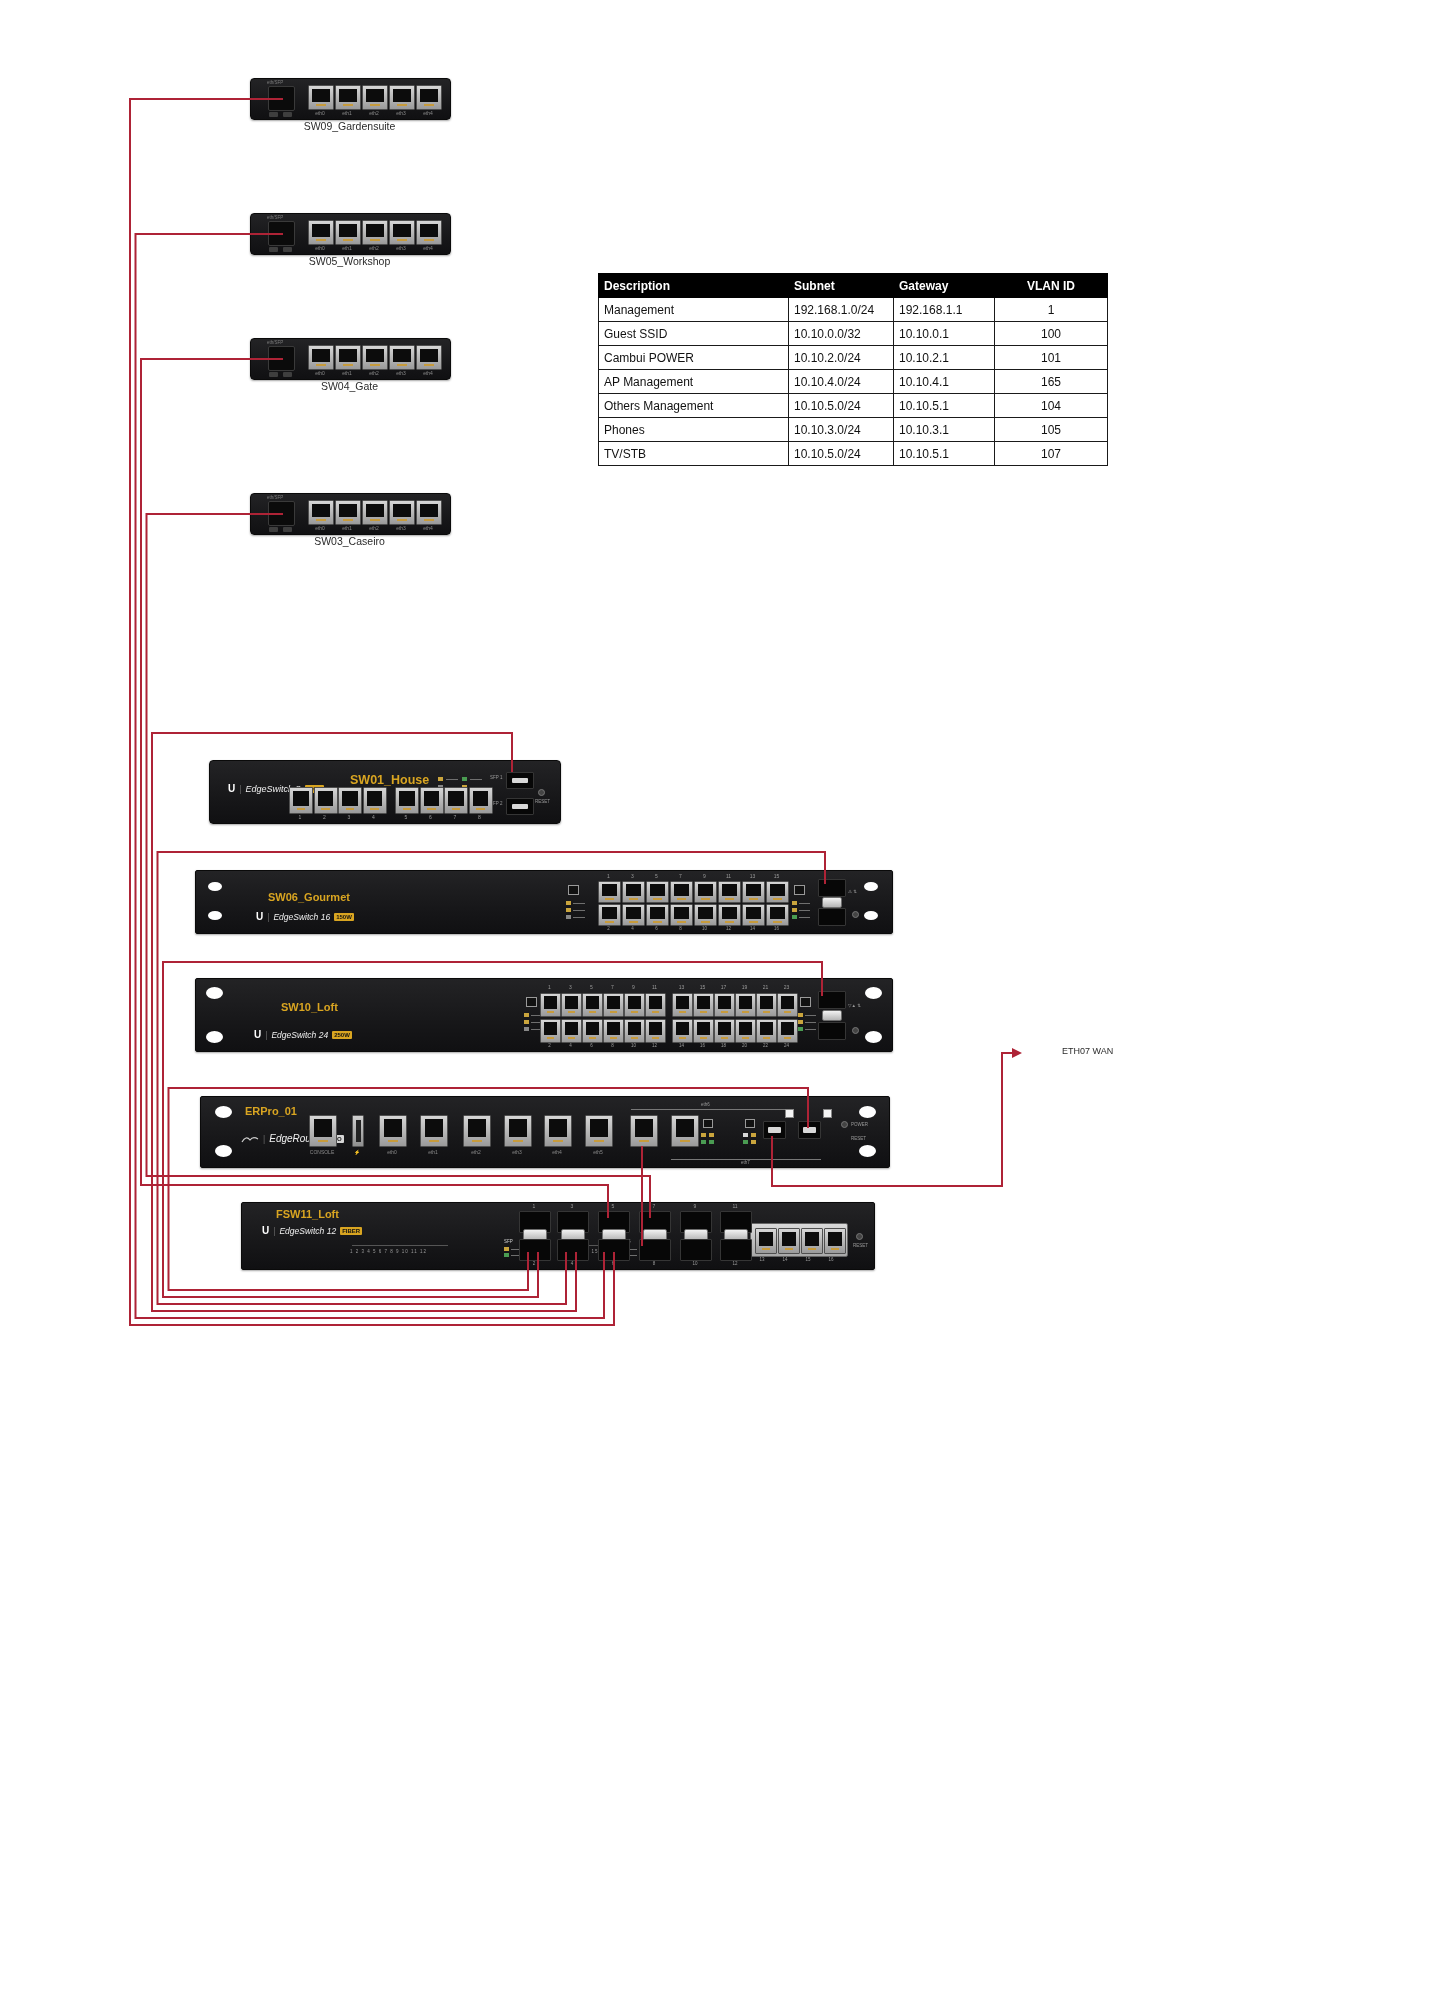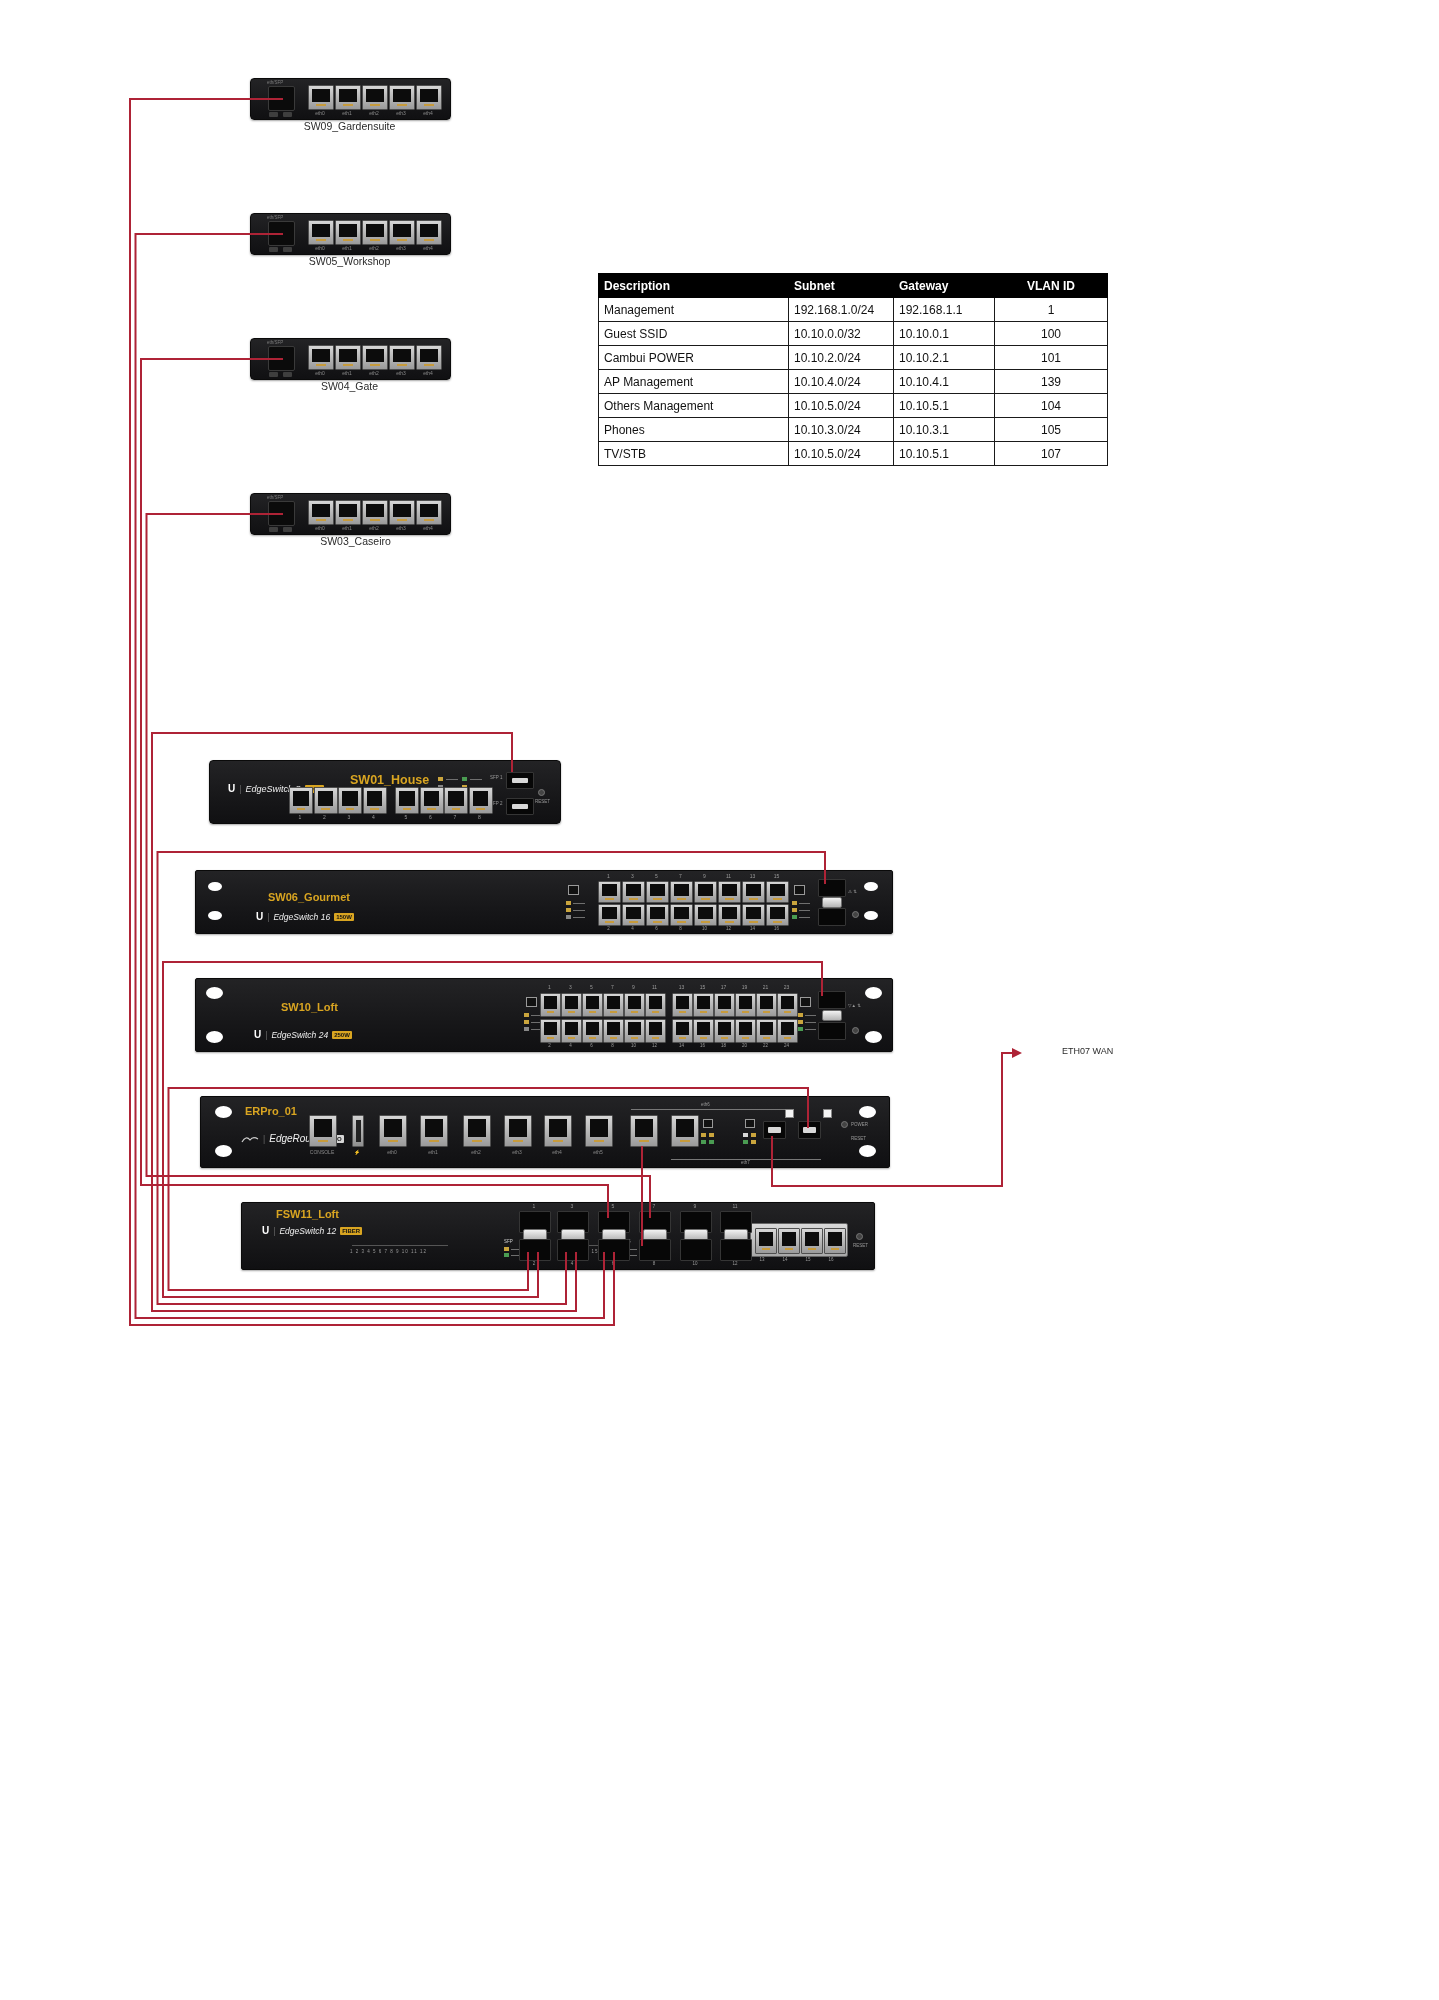--- a/index.html
+++ b/index.html
@@ -184,21 +184,21 @@
         <i></i>
         <b></b>
       </div>
       <div class="plabel" style="left:136px;top:31px;width:28px">eth3</div>
       <div class="rj" style="left:165px;top:6px;width:24px;height:23px">
         <i></i>
         <b></b>
       </div>
       <div class="plabel" style="left:163px;top:31px;width:28px">eth4</div>
     </div>
-  <div class="caption" style="left:256px;top:535px;width:199px">SW03_Caseiro</div>
+  <div class="caption" style="left:250px;top:535px;width:199px">SW03_Caseiro</div>
 
   <table id="vlan-table">
     <colgroup>
         <col style="width:190px">
         <col style="width:105px">
         <col style="width:101px">
         <col style="width:113px">
       </colgroup>
     <thead>
         <tr>
@@ -224,21 +224,21 @@
         <tr>
           <td>Cambui POWER</td>
           <td>10.10.2.0/24</td>
           <td>10.10.2.1</td>
           <td class="c">101</td>
         </tr>
         <tr>
           <td>AP Management</td>
           <td>10.10.4.0/24</td>
           <td>10.10.4.1</td>
-          <td class="c">139</td>
+          <td class="c">165</td>
         </tr>
         <tr>
           <td>Others Management</td>
           <td>10.10.5.0/24</td>
           <td>10.10.5.1</td>
           <td class="c">104</td>
         </tr>
         <tr>
           <td>Phones</td>
           <td>10.10.3.0/24</td>

